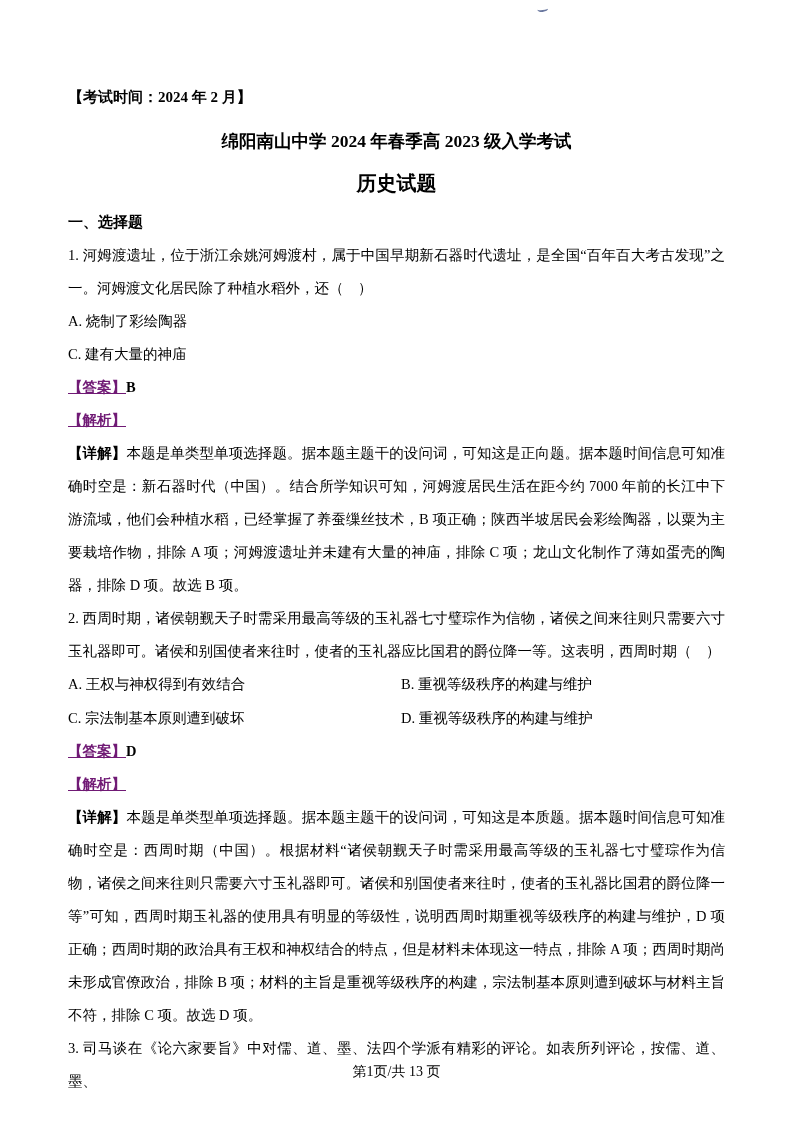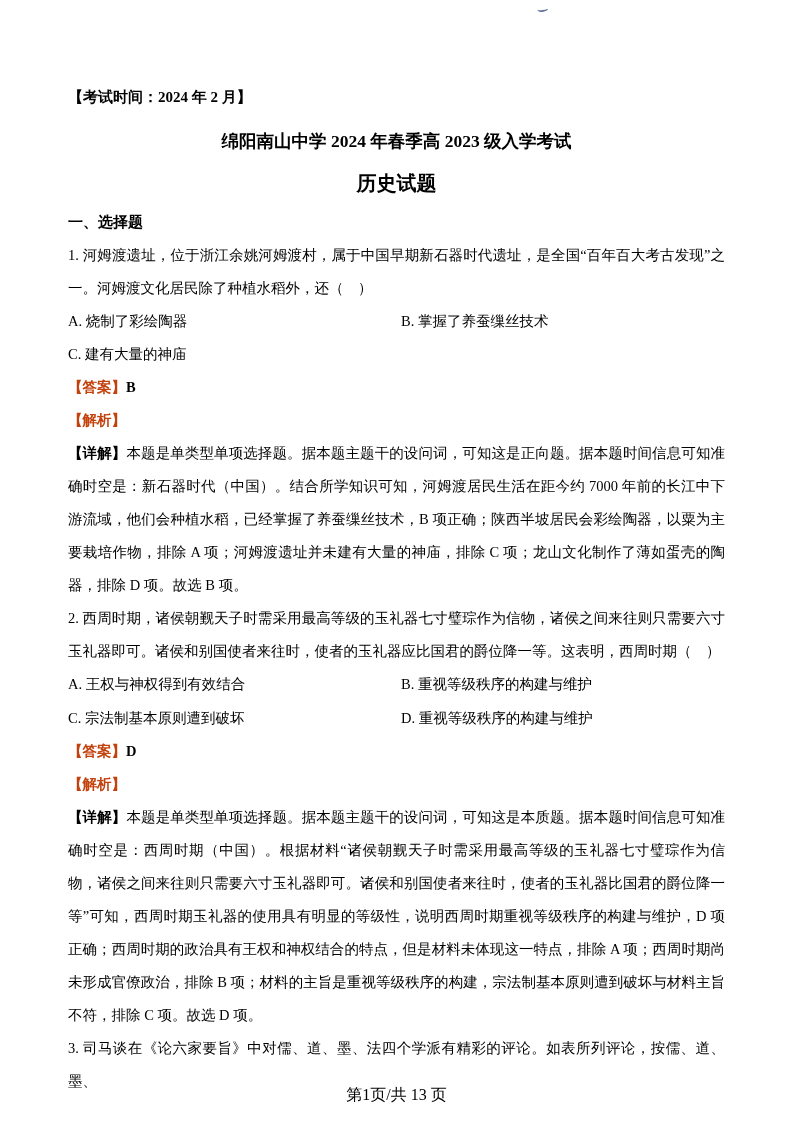--- a/index.html
+++ b/index.html
@@ -61,30 +61,30 @@
   .option-row {
     display: flex;
     font-size: 14.5px;
     line-height: 2.28;
   }
   .option-row .col-left {
     width: 333px;
     flex-shrink: 0;
   }
   .option-row .col-right { flex: 1; }
-  .blue { color: #c2410c; }
+  .blue { color: #701a75; text-decoration: underline; }
   .bold { font-weight: bold; }
   .answer-value { font-weight: bold; }
   .page-footer {
     position: absolute;
     left: 0;
-    bottom: 16px;
+    bottom: 40px;
     width: 100%;
     text-align: center;
-    font-size: 16px;
+    font-size: 14px;
     line-height: 1.4;
   }
 </style>
 </head>
 <body>
 
 <div class="page">
 
   <span class="scan-artifact"></span>
 
@@ -93,21 +93,20 @@
   <h1 class="title">绵阳南山中学 2024 年春季高 2023 级入学考试</h1>
   <h2 class="subtitle">历史试题</h2>
 
   <p class="section-heading">一、选择题</p>
 
   <section>
     <p class="stem">1. 河姆渡遗址，位于浙江余姚河姆渡村，属于中国早期新石器时代遗址，是全国“百年百大考古发现”之一。河姆渡文化居民除了种植水稻外，还（　）</p>
     <div>
       <div class="option-row">
         <span class="col-left">A. 烧制了彩绘陶器</span>
-        <span class="col-right">B. 掌握了养蚕缫丝技术</span>
       </div>
       <div class="option-row">
         <span class="col-left">C. 建有大量的神庙</span>
       </div>
     </div>
     <p class="answer-line"><span class="blue bold">【答案】</span><span class="answer-value">B</span></p>
     <p class="analysis-line"><span class="blue bold">【解析】</span></p>
     <p class="detail"><span class="bold">【详解】</span><span>本题是单类型单项选择题。据本题主题干的设问词，可知这是正向题。据本题时间信息可知准确时空是：新石器时代（中国）。结合所学知识可知，河姆渡居民生活在距今约 7000 年前的长江中下游流域，他们会种植水稻，已经掌握了养蚕缫丝技术，B 项正确；陕西半坡居民会彩绘陶器，以粟为主要栽培作物，排除 A 项；河姆渡遗址并未建有大量的神庙，排除 C 项；龙山文化制作了薄如蛋壳的陶器，排除 D 项。故选 B 项。</span></p>
   </section>
 

